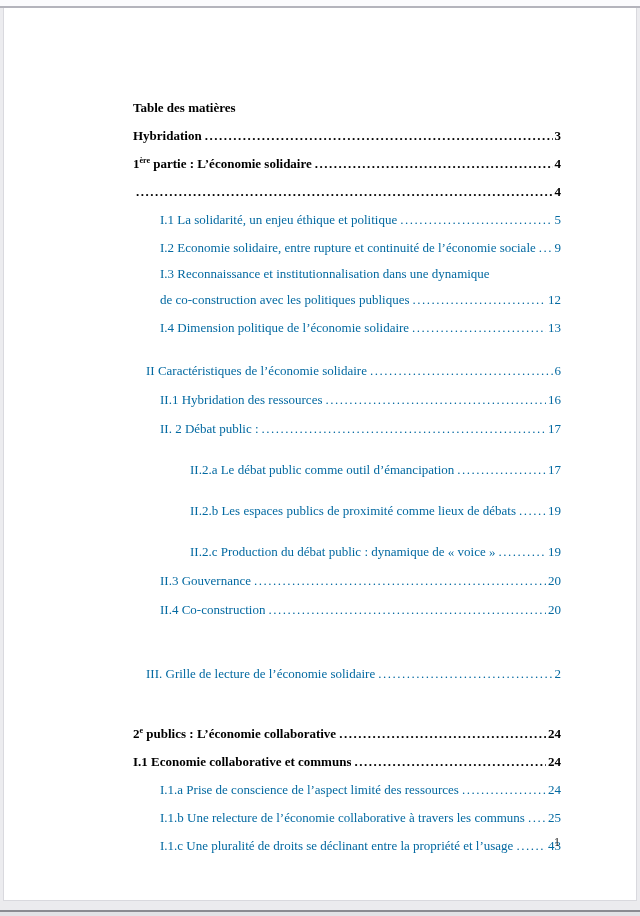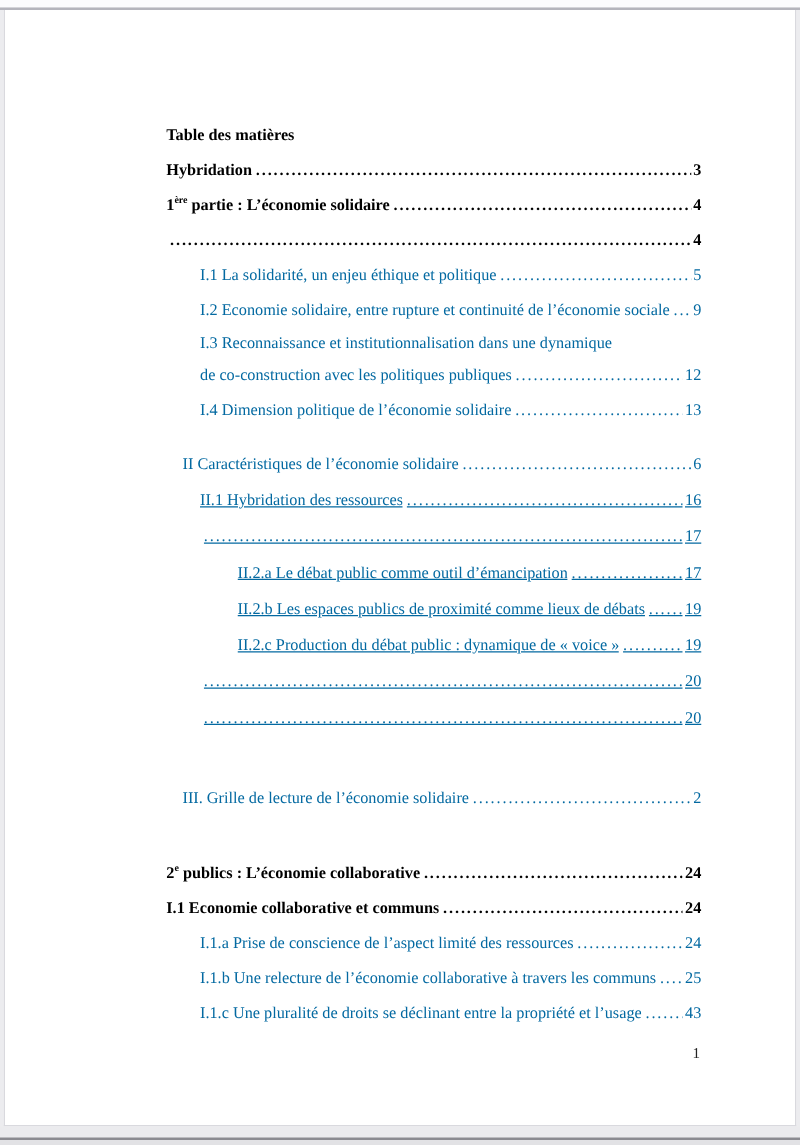--- a/index.html
+++ b/index.html
@@ -21,26 +21,26 @@
   }
 
   .toc { position: absolute; top: 86px; left: 0; right: 0; padding: 0 75px 0 129px; }
 
   .row {
     display: flex; align-items: baseline;
     height: 28px; line-height: 28px;
     font-size: 13px; color: #0369a1;
     white-space: nowrap;
   }
-  .r29 { height: 29px; line-height: 29px; text-decoration: underline; }
+  .r29 { height: 29px; line-height: 29px; }
   .r24 { height: 24px; line-height: 24px; }
   .bold { font-weight: bold; color: #000; }
   .lvlA { padding-left: 13px; }
   .lvl1 { padding-left: 27px; }
-  .lvl2 { padding-left: 57px; }
+  .lvl2 { padding-left: 57px; margin-top: 12px; }
 
   .t { white-space: nowrap; flex: 0 1 auto; overflow: hidden; }
   sup { font-size: 8px; line-height: 0; }
 
   .leader {
     flex: 1 1 0; min-width: 0;
     overflow: hidden; white-space: nowrap;
     margin: 0 2px 0 3px;
   }
   .leader::after {
@@ -128,20 +128,21 @@
         <span class="pg">6</span>
       </div>
 
       <div class="row lvl1 r29">
         <span class="t">II.1 Hybridation des ressources</span>
         <span class="leader"></span>
         <span class="pg">16</span>
       </div>
 
       <div class="row lvl1 r29">
+        <span class="t">II. 2 Débat public :</span>
         <span class="leader"></span>
         <span class="pg">17</span>
       </div>
 
       <div class="row lvl2 r29">
         <span class="t">II.2.a Le débat public comme outil d’émancipation</span>
         <span class="leader"></span>
         <span class="pg">17</span>
       </div>
 
@@ -151,25 +152,27 @@
         <span class="pg">19</span>
       </div>
 
       <div class="row lvl2 r29">
         <span class="t">II.2.c Production du débat public : dynamique de « voice »</span>
         <span class="leader"></span>
         <span class="pg">19</span>
       </div>
 
       <div class="row lvl1 r29">
+        <span class="t">II.3 Gouvernance</span>
         <span class="leader"></span>
         <span class="pg">20</span>
       </div>
 
       <div class="row lvl1 r29">
+        <span class="t">II.4 Co-construction</span>
         <span class="leader"></span>
         <span class="pg">20</span>
       </div>
 
       <div class="sp36"></div>
 
       <div class="row lvlA">
         <span class="t">III. Grille de lecture de l’économie solidaire</span>
         <span class="leader"></span>
         <span class="pg">2</span>

